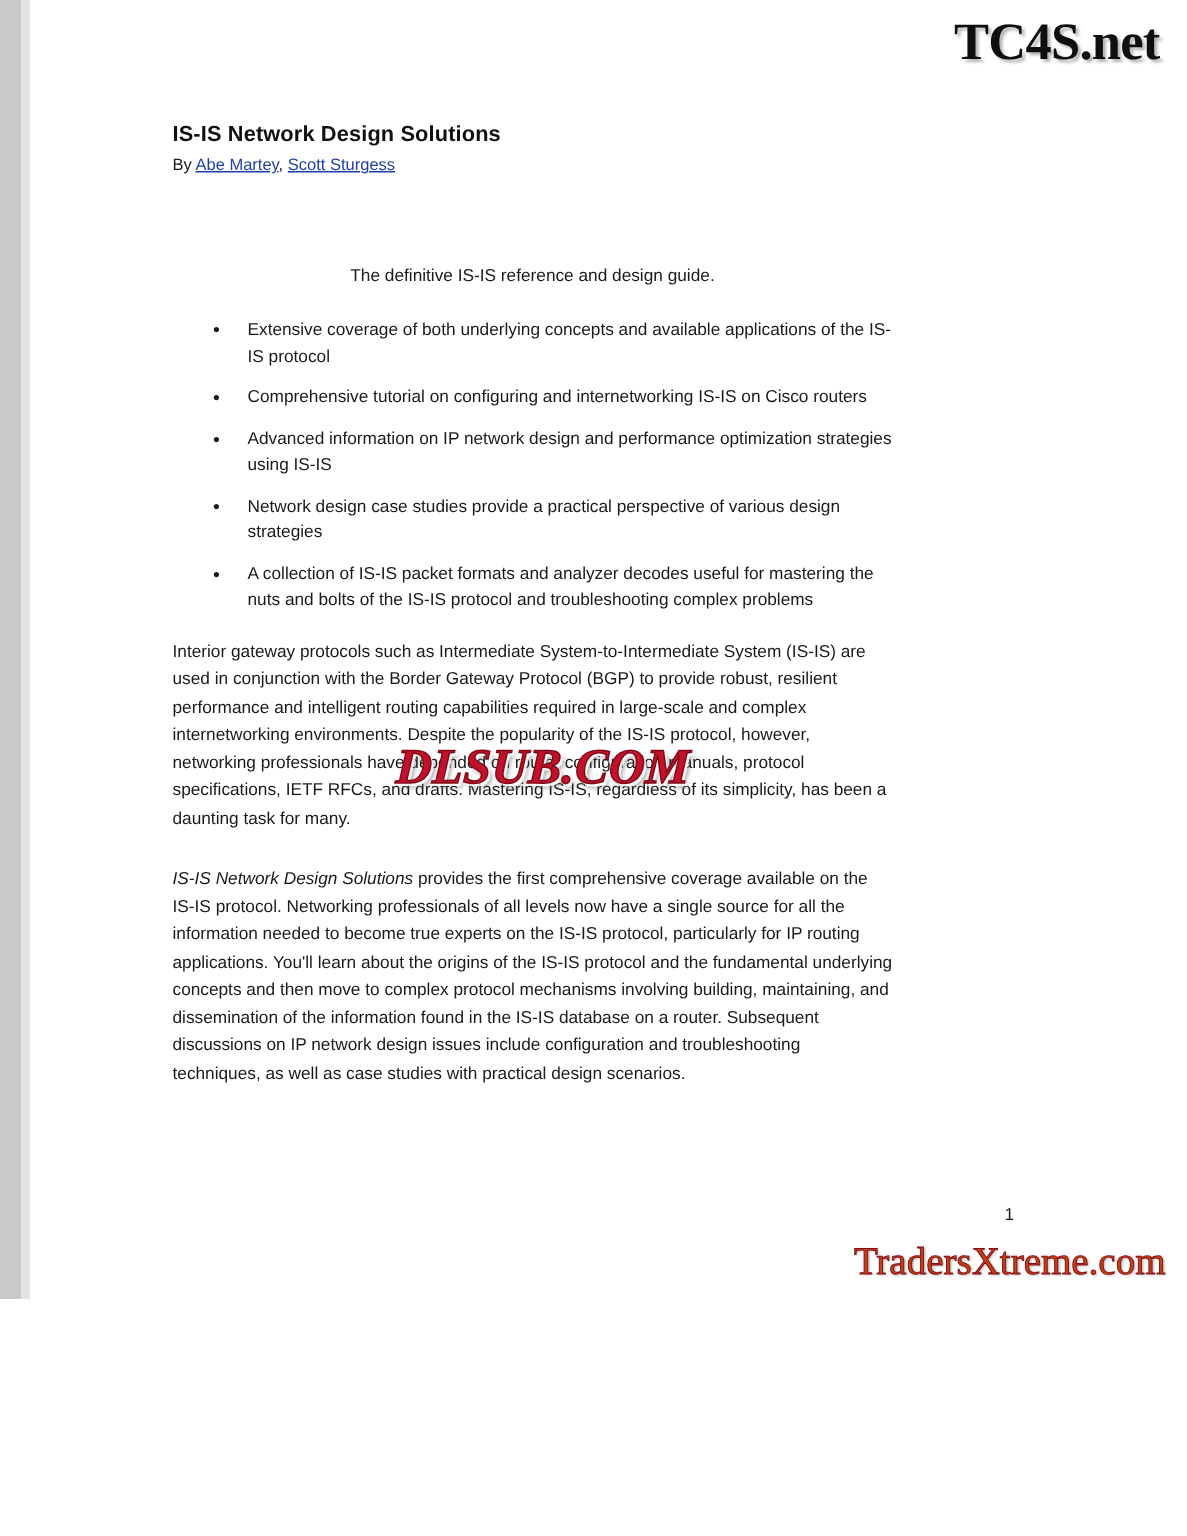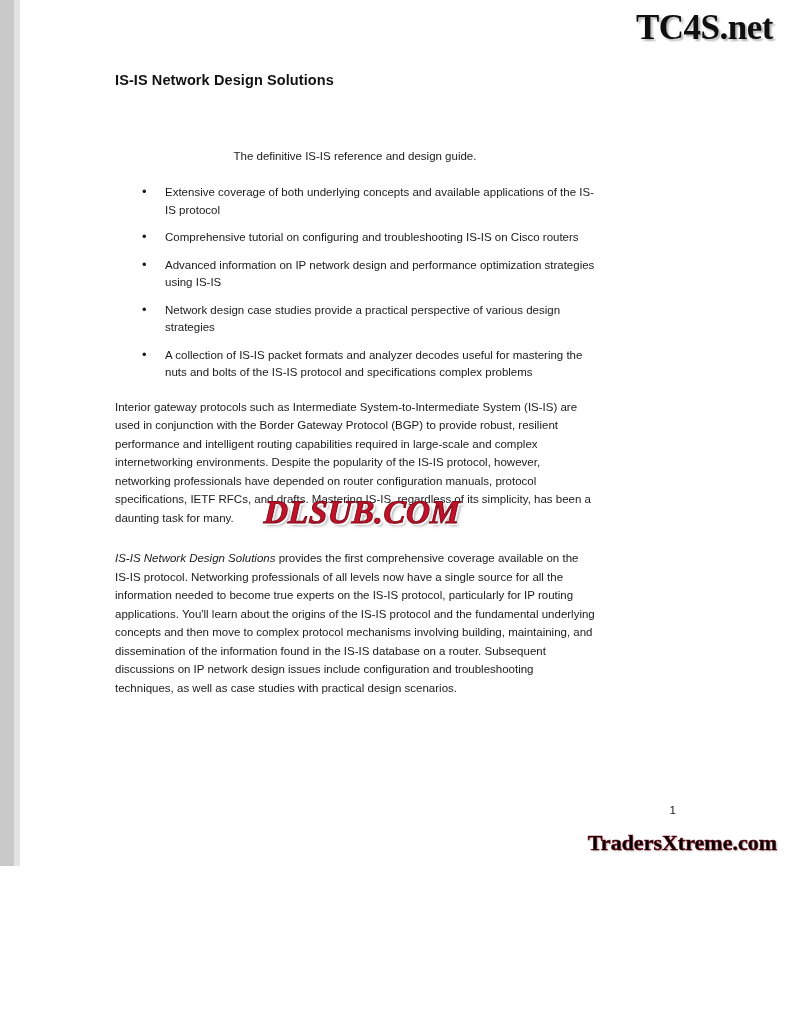--- a/index.html
+++ b/index.html
@@ -45,21 +45,21 @@
     font-weight: bold;
     font-size: 35px;
     letter-spacing: -0.5px;
     color: #0f0f0f;
     text-shadow: 2px 2px 2px rgba(120,120,120,0.55);
   }
   
   .content {
     position: absolute;
     left: 115px;
-    top: 72px;
+    top: 82px;
     width: 480px;
   }
   .doc-title {
     font-size: 14.5px;
     font-weight: bold;
     color: #111111;
     margin: 0 0 6px 0;
     letter-spacing: 0.1px;
   }
   .byline {
@@ -129,23 +129,23 @@
     text-shadow: 2px 2px 0 rgba(255,255,255,0.85), 3px 3px 3px rgba(90,90,90,0.5);
     transform: skewX(-3deg);
     padding: 2px 6px;
   }
   
   .wm-traders {
     position: absolute;
     right: 14px;
     bottom: 10px;
     font-family: "Liberation Serif", serif;
-    font-weight: bold;
-    font-size: 22px;
-    color: #000000;
+    font-weight: normal;
+    font-size: 26px;
+    color: #c2410c;
     -webkit-text-stroke: 0.6px #7e0a1a;
     text-shadow: 1px 1px 2px rgba(120,120,120,0.6);
   }
   .page-number {
     position: absolute;
     right: 115px;
     bottom: 50px;
     font-size: 11.5px;
     color: #1a1a1a;
   }
@@ -157,29 +157,32 @@
 
   <div class="gutter-left"></div>
   <div class="gutter-left-inner"></div>
 
   <div class="brand-top">TC4S.net</div>
 
   <div class="content">
 
     <h1 class="doc-title">IS-IS Network Design Solutions</h1>
 
+    <div class="byline">
+      <span class="by-label">By </span><a class="author-link">Abe Martey</a><span>, </span><a class="author-link">Scott Sturgess</a>
+    </div>
 
     <div class="tagline">The definitive IS-IS reference and design guide.</div>
 
     <ul class="bullets">
       <li>Extensive coverage of both underlying concepts and available applications of the IS-IS protocol</li>
-      <li>Comprehensive tutorial on configuring and troubleshooting IS-IS on Cisco routers</li>
+      <li>Comprehensive tutorial on configuring and internetworking IS-IS on Cisco routers</li>
       <li>Advanced information on IP network design and performance optimization strategies using IS-IS</li>
       <li>Network design case studies provide a practical perspective of various design strategies</li>
-      <li>A collection of IS-IS packet formats and analyzer decodes useful for mastering the nuts and bolts of the IS-IS protocol and specifications complex problems</li>
+      <li>A collection of IS-IS packet formats and analyzer decodes useful for mastering the nuts and bolts of the IS-IS protocol and troubleshooting complex problems</li>
     </ul>
 
     <p class="body-para">Interior gateway protocols such as Intermediate System-to-Intermediate System (IS-IS) are used in conjunction with the Border Gateway Protocol (BGP) to provide robust, resilient performance and intelligent routing capabilities required in large-scale and complex internetworking environments. Despite the popularity of the IS-IS protocol, however, networking professionals have depended on router configuration manuals, protocol specifications, IETF RFCs, and drafts. Mastering IS-IS, regardless of its simplicity, has been a daunting task for many.</p>
 
     <p class="body-para second"><span class="italic-lead">IS-IS Network Design Solutions</span><span> provides the first comprehensive coverage available on the IS-IS protocol. Networking professionals of all levels now have a single source for all the information needed to become true experts on the IS-IS protocol, particularly for IP routing applications. You'll learn about the origins of the IS-IS protocol and the fundamental underlying concepts and then move to complex protocol mechanisms involving building, maintaining, and dissemination of the information found in the IS-IS database on a router. Subsequent discussions on IP network design issues include configuration and troubleshooting techniques, as well as case studies with practical design scenarios.</span></p>
 
   </div>
 
   <div class="wm-dlsub">DLSUB.COM</div>
 

